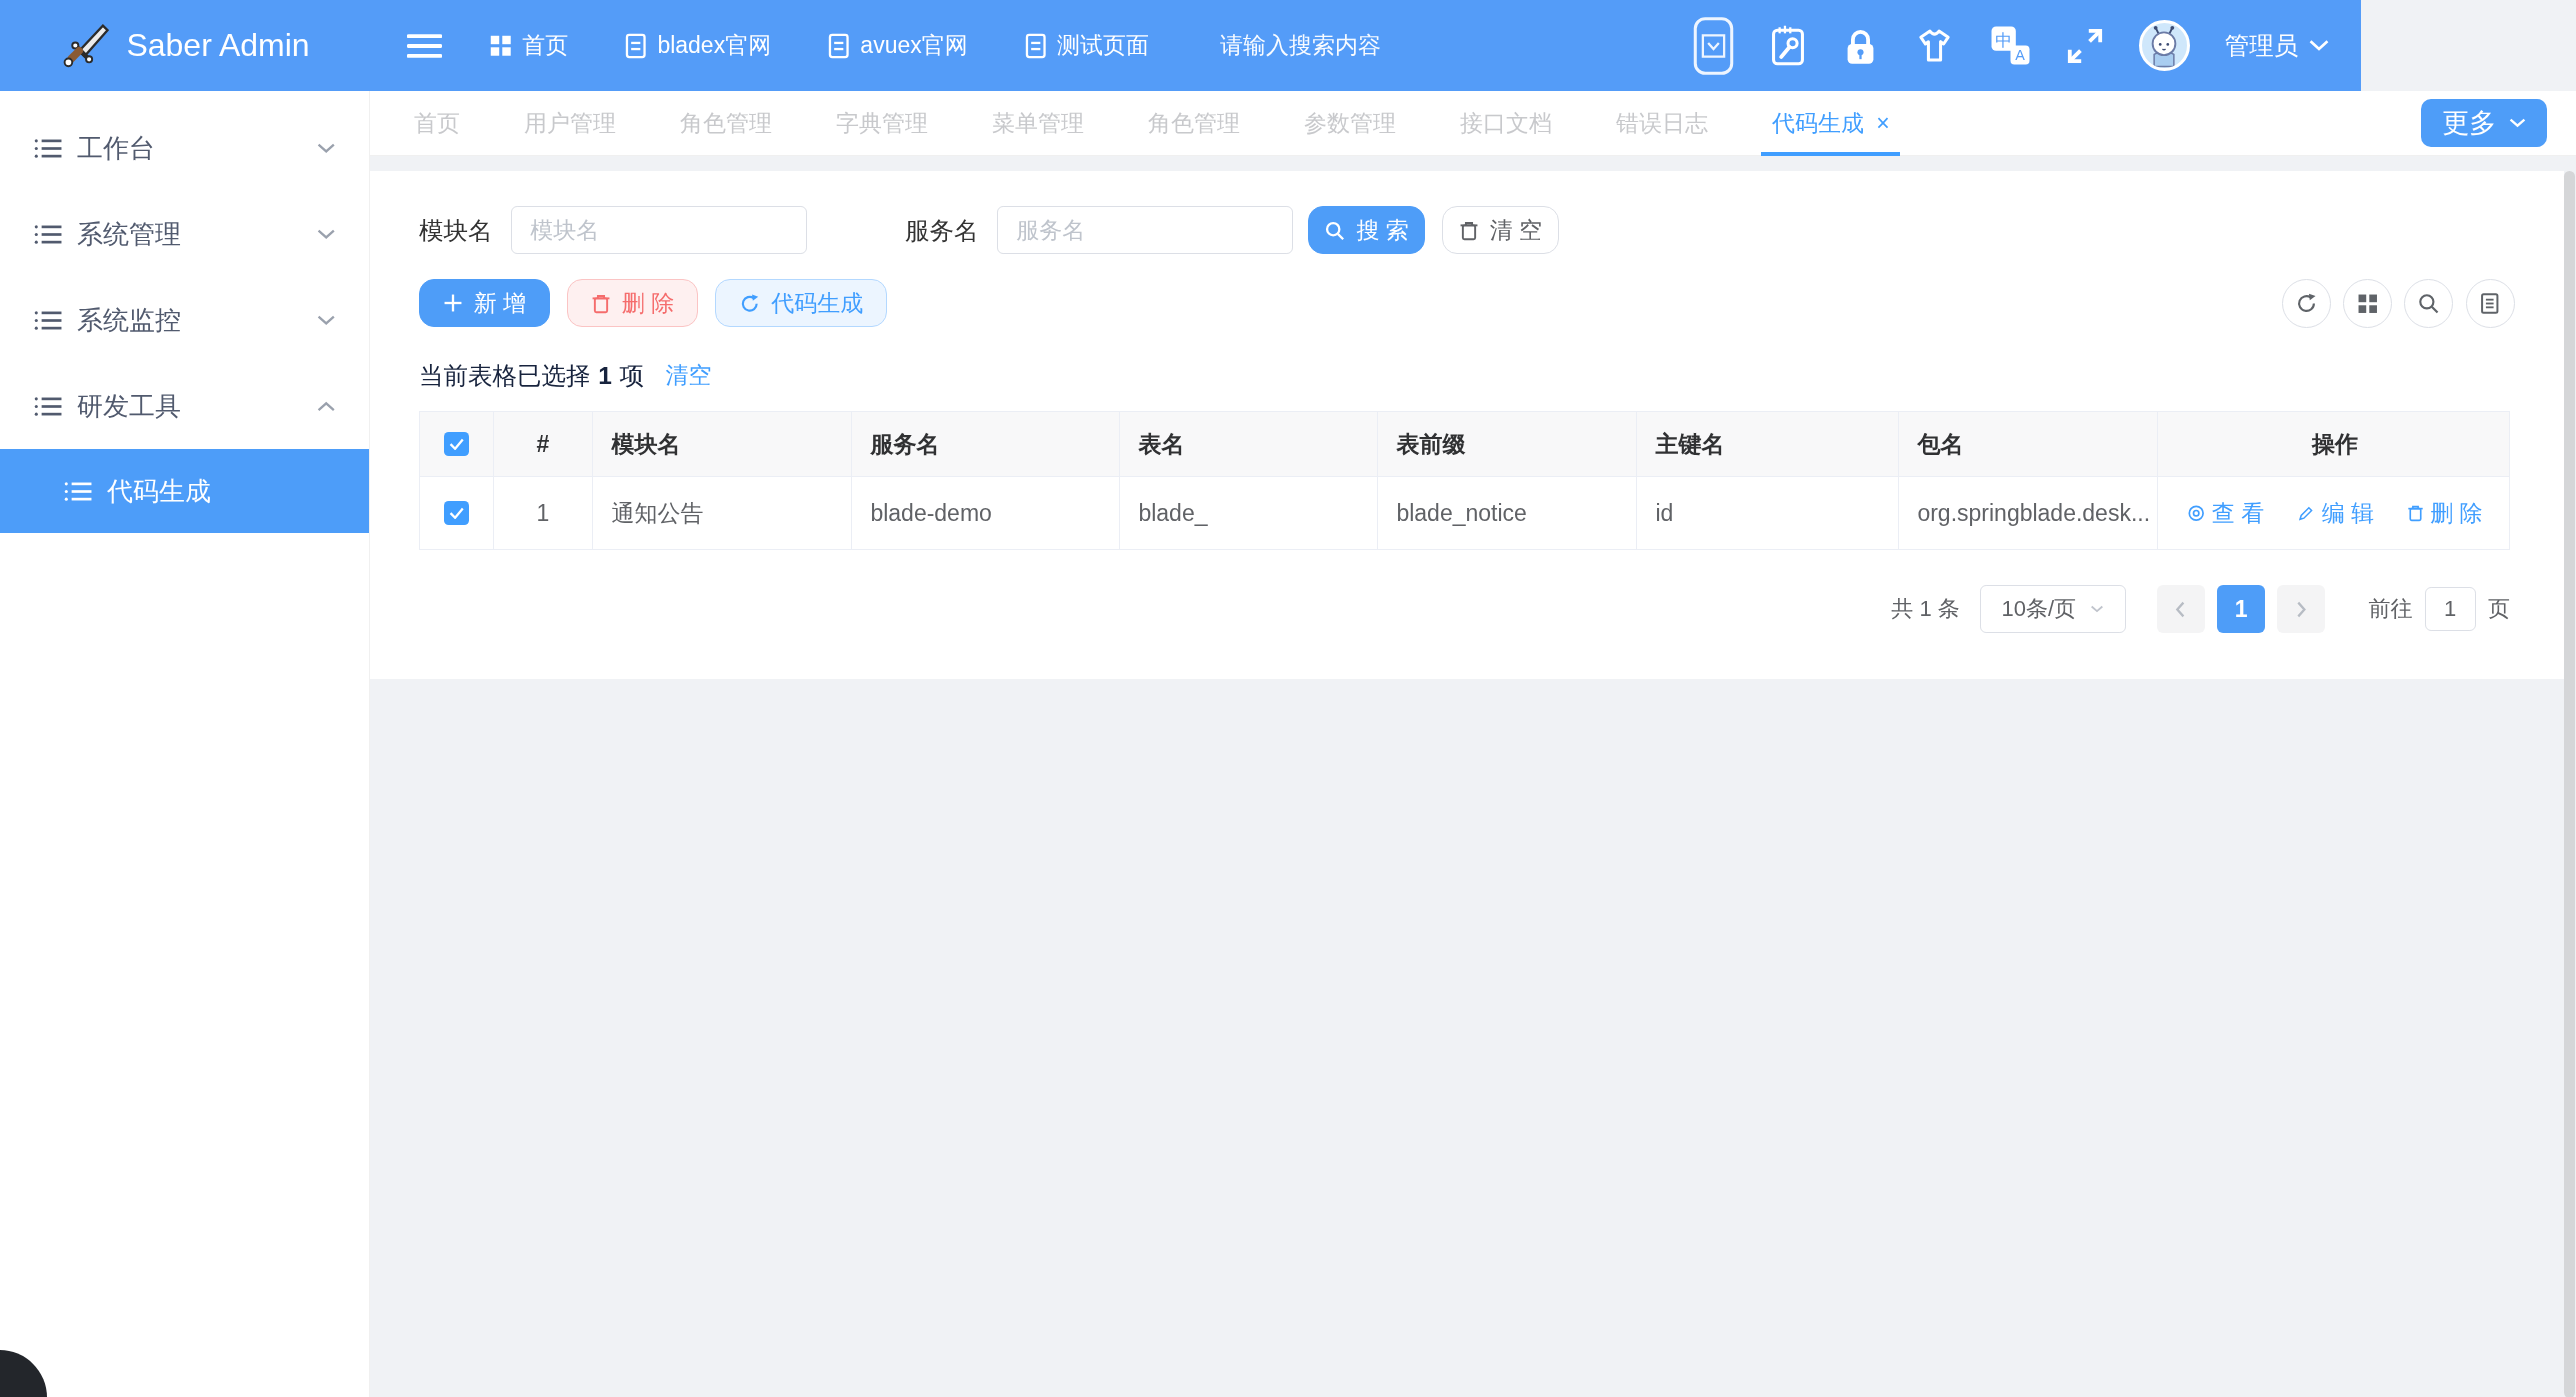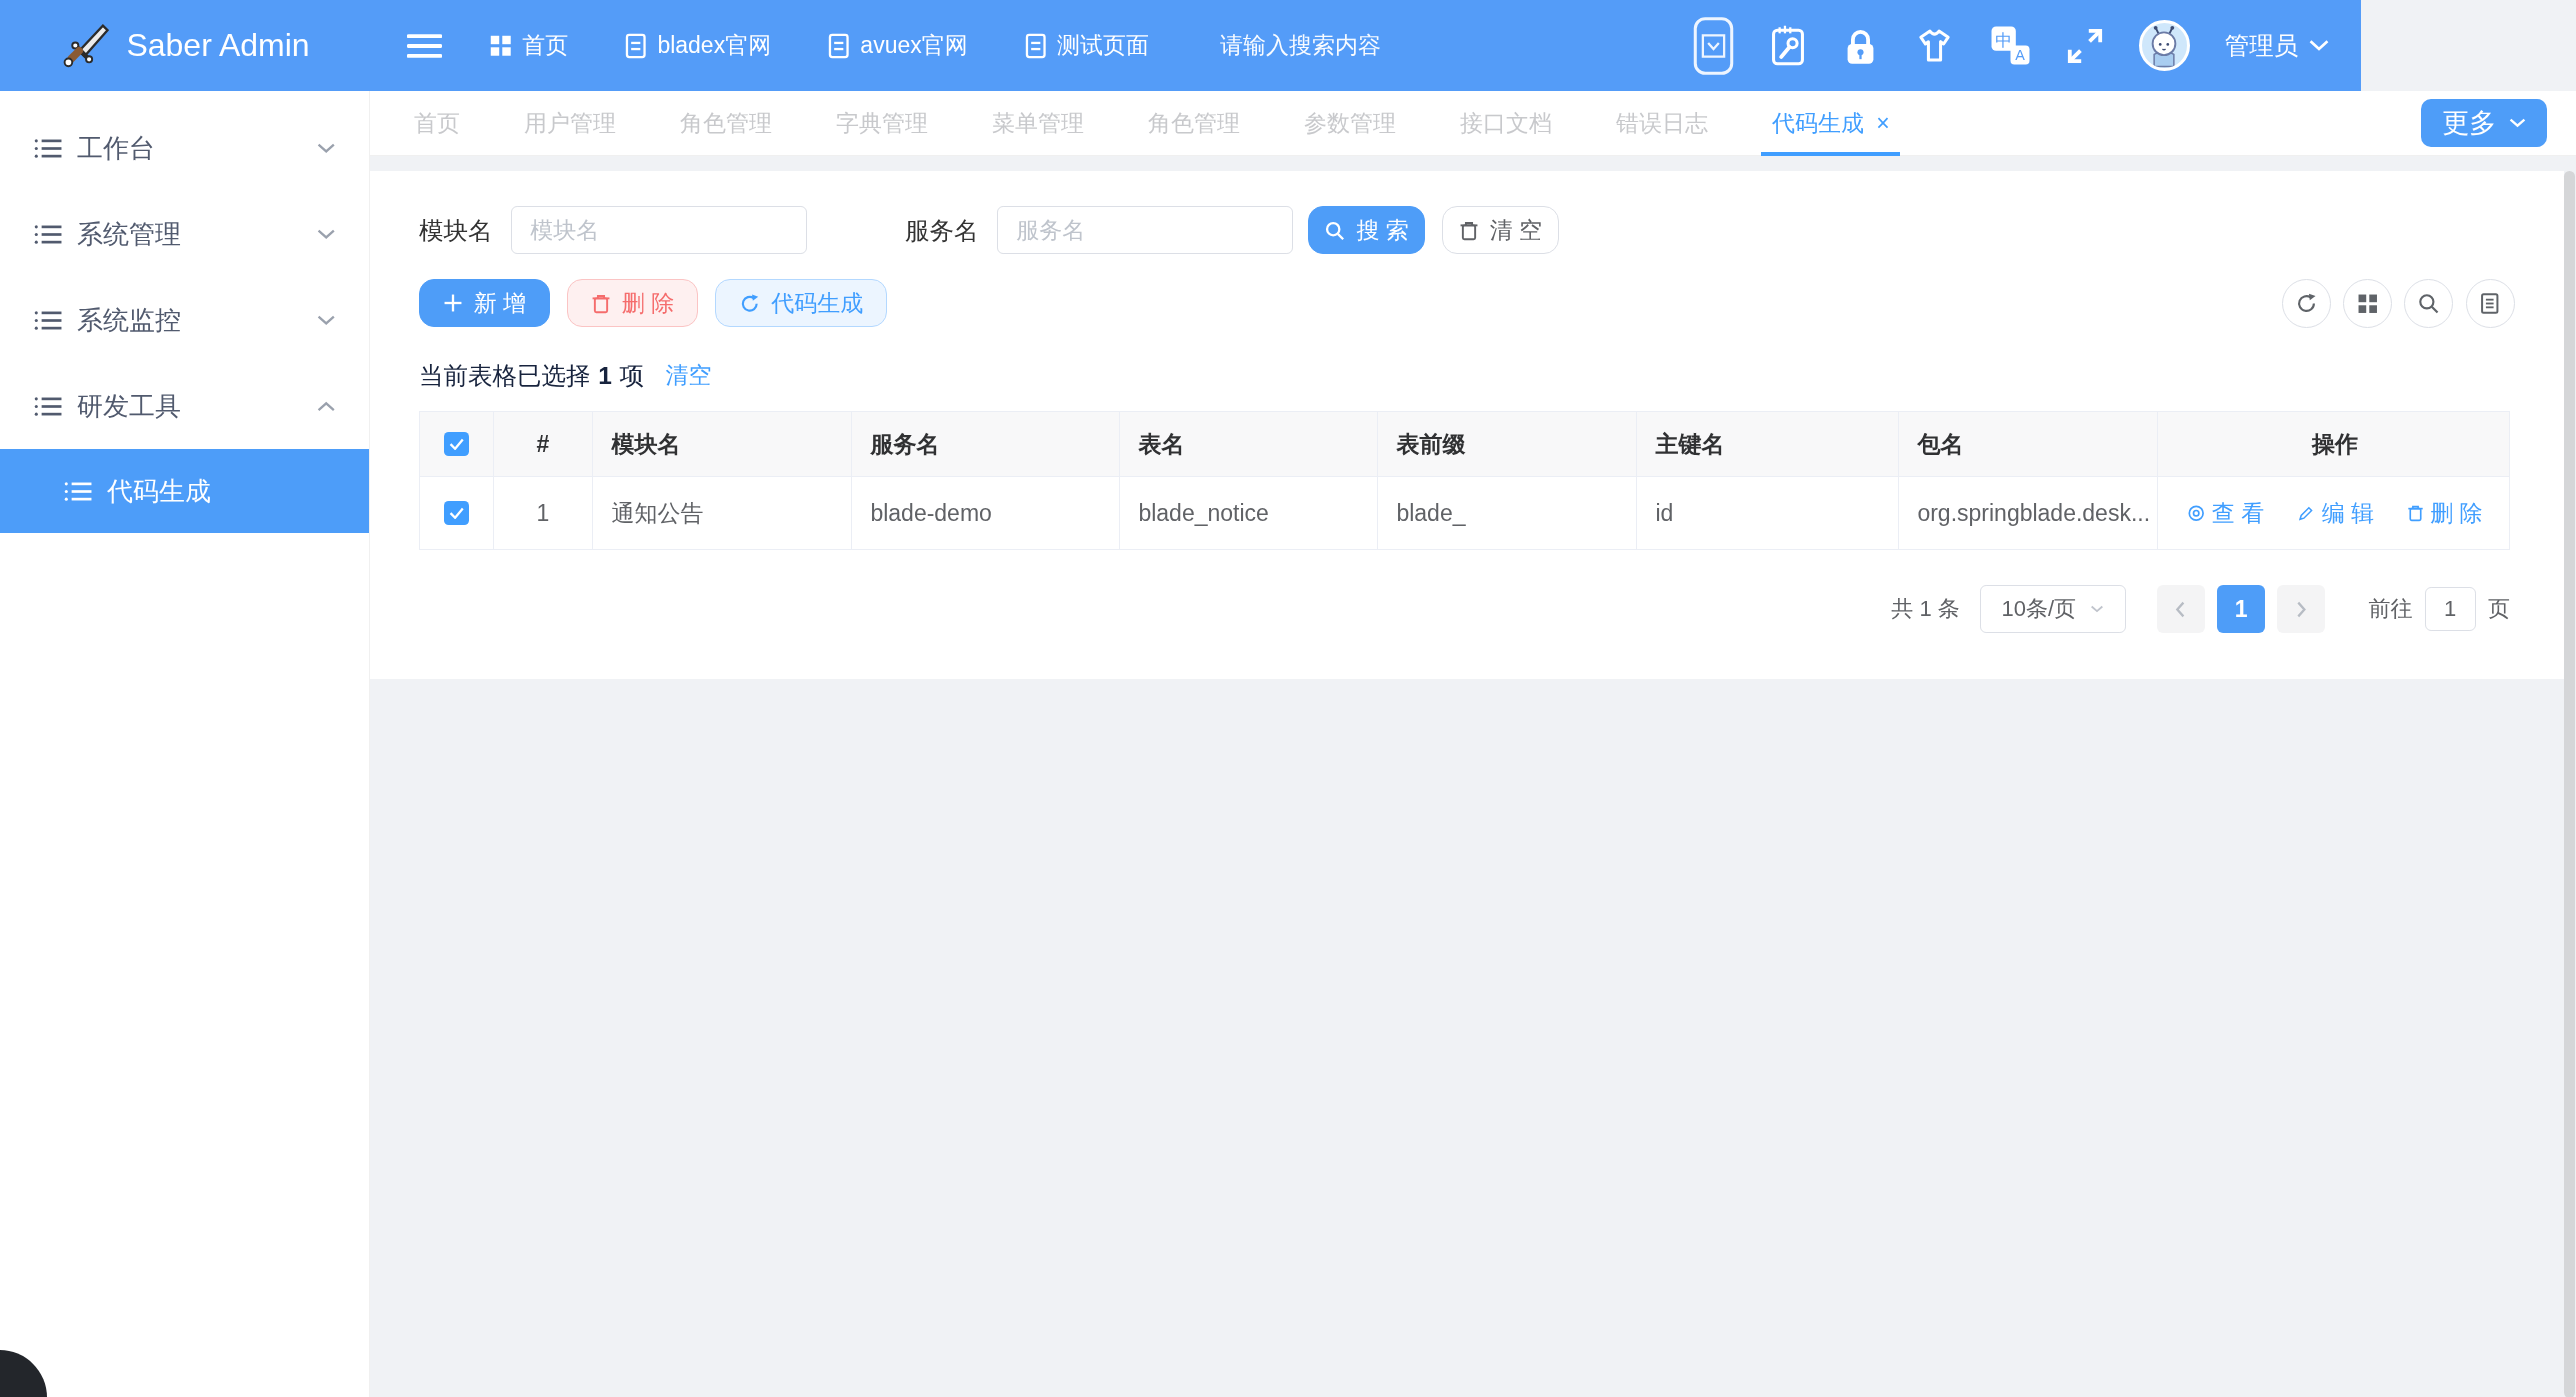--- a/index.html
+++ b/index.html
@@ -496,22 +496,22 @@
         <div class="t-cell t-center">
           <span class="checkbox">
             <svg width="15.3" height="12.3" viewBox="0 0 20 16">
                 <polyline points="2,8 8,14 18,2" fill="none" stroke="#fff" stroke-width="3"></polyline>
               </svg>
           </span>
         </div>
         <div class="t-cell t-center">1</div>
         <div class="t-cell">通知公告</div>
         <div class="t-cell">blade-demo</div>
+        <div class="t-cell">blade_</div>
         <div class="t-cell">blade_notice</div>
-        <div class="t-cell">blade_</div>
         <div class="t-cell">id</div>
         <div class="t-cell">
           <span class="ellipsis">org.springblade.desk...</span>
         </div>
         <div class="t-cell t-center ops">
           <span class="op-link">
             <span>
               <svg width="18.4" height="18.4" viewBox="0 0 24 24">
                 <circle cx="12" cy="12" r="9" fill="none" stroke="#409eff" stroke-width="2.2"></circle>
                 <circle cx="12" cy="12" r="3.5" fill="none" stroke="#409eff" stroke-width="2.2"></circle>

